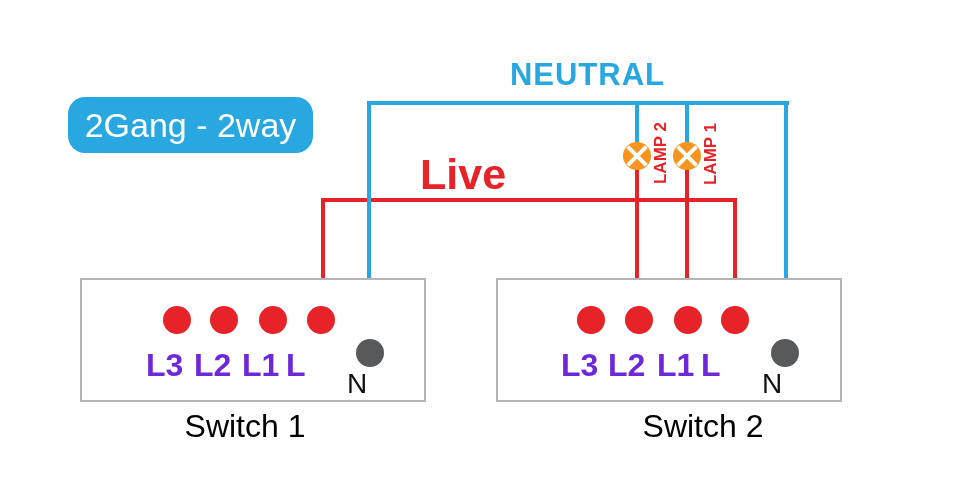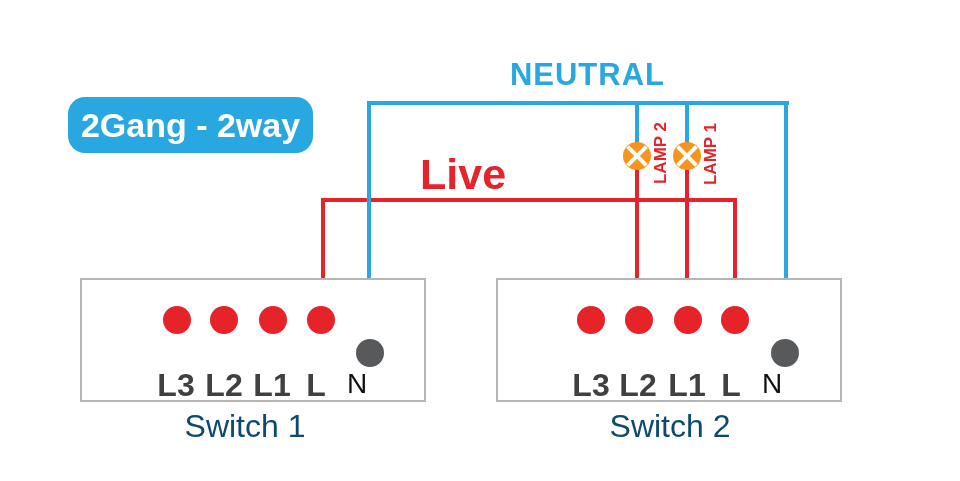--- a/index.html
+++ b/index.html
@@ -4,42 +4,42 @@
 <style>
   html,body{margin:0;padding:0;background:#ffffff;}
   #canvas{
     position:relative;width:960px;height:481px;background:#ffffff;overflow:hidden;
     font-family:"Liberation Sans", sans-serif;
   }
   .abs{position:absolute;}
   
   .badge{
     left:68px;top:97px;width:245px;height:56px;background:#29a7e0;border-radius:17px;
-    color:#ffffff;font-size:34px;font-weight:bold;display:flex;align-items:center;justify-content:center;
+    color:#ffffff;font-size:34px;font-weight:normal;display:flex;align-items:center;justify-content:center;
   }
   
   .neutral-label{left:455px;top:57px;width:210px;text-align:right;color:#29a7e0;font-size:31px;font-weight:bold;letter-spacing:1px;}
   .live-label{left:420px;top:150px;width:120px;color:#e52329;font-size:43px;font-weight:700;}
   
   .wire{position:absolute;}
   .blue{background:#29a7e0;}
   .red{background:#e52329;}
   
   .lamp-svg{width:28px;height:28px;display:block;}
   .lamp-label{
     width:70px;height:20px;text-align:center;color:#e52329;font-size:17px;font-weight:bold;
     transform:rotate(-90deg);transform-origin:center center;line-height:20px;white-space:nowrap;
   }
   
   .switch-box{border:2px solid #b5b5b5;background:#ffffff;box-sizing:border-box;width:346px;height:124px;top:278px;}
   .dot{width:28px;height:28px;border-radius:50%;background:#e52329;top:306px;}
   .ndot{width:28px;height:28px;border-radius:50%;background:#58595b;top:339px;}
-  .term-label{width:60px;text-align:center;top:347px;color:#404040;font-size:32px;font-weight:bold;margin-top:20px;}
+  .term-label{width:60px;top:347px;color:#6d28d9;font-size:32px;font-weight:bold;}
   .n-label{width:40px;text-align:center;top:368px;color:#111111;font-size:28px;font-weight:400;}
-  .switch-name{width:220px;text-align:center;top:408px;color:#0c4a6e;font-size:32px;font-weight:400;}
+  .switch-name{width:220px;text-align:center;top:408px;color:#000000;font-size:32px;font-weight:400;}
 </style>
 </head>
 <body>
 
 <div id="canvas">
 
   <div class="abs badge">
     <span>2Gang - 2way</span>
   </div>
 
@@ -93,15 +93,15 @@
   <div class="abs dot" style="left:577px;"></div>
   <div class="abs dot" style="left:625px;"></div>
   <div class="abs dot" style="left:674px;"></div>
   <div class="abs dot" style="left:721px;"></div>
   <div class="abs ndot" style="left:771px;"></div>
   <div class="abs term-label" style="left:561px;">L3</div>
   <div class="abs term-label" style="left:608px;">L2</div>
   <div class="abs term-label" style="left:657px;">L1</div>
   <div class="abs term-label" style="left:701px;">L</div>
   <div class="abs n-label" style="left:752px;">N</div>
-  <div class="abs switch-name" style="left:560px;">Switch 2</div>
+  <div class="abs switch-name" style="left:593px;">Switch 2</div>
 
 </div>
 
 </body></html>

